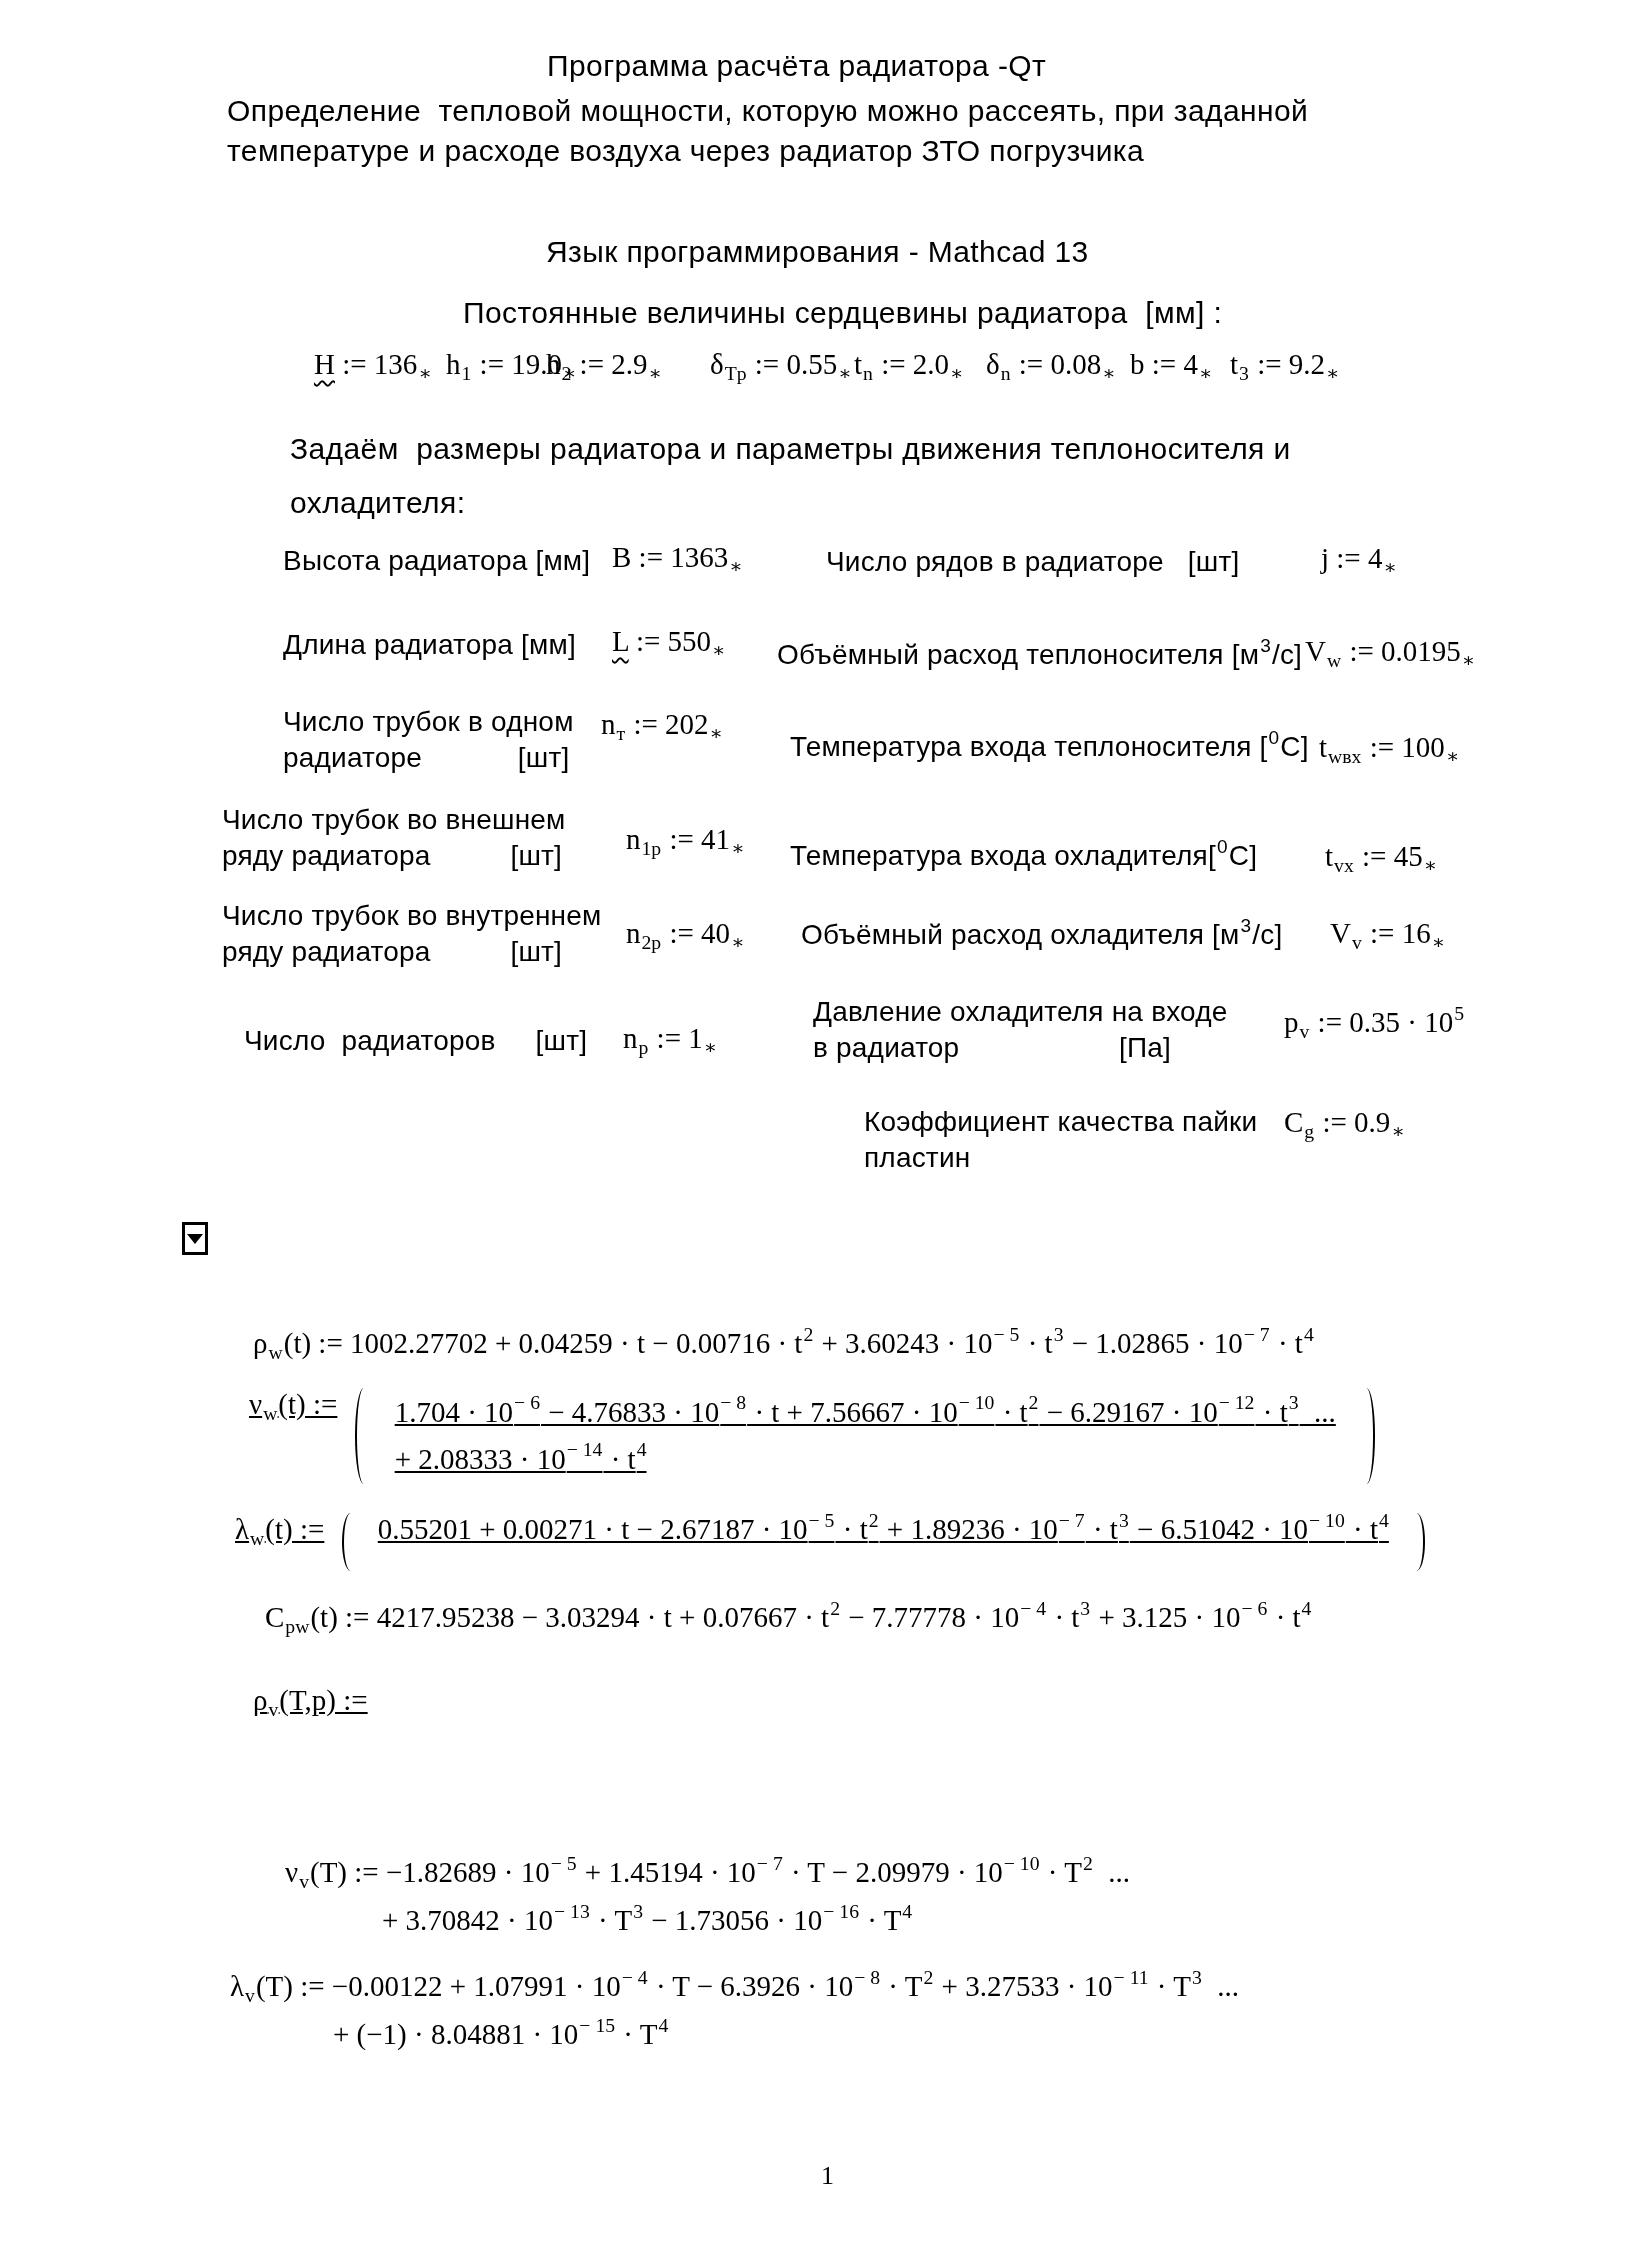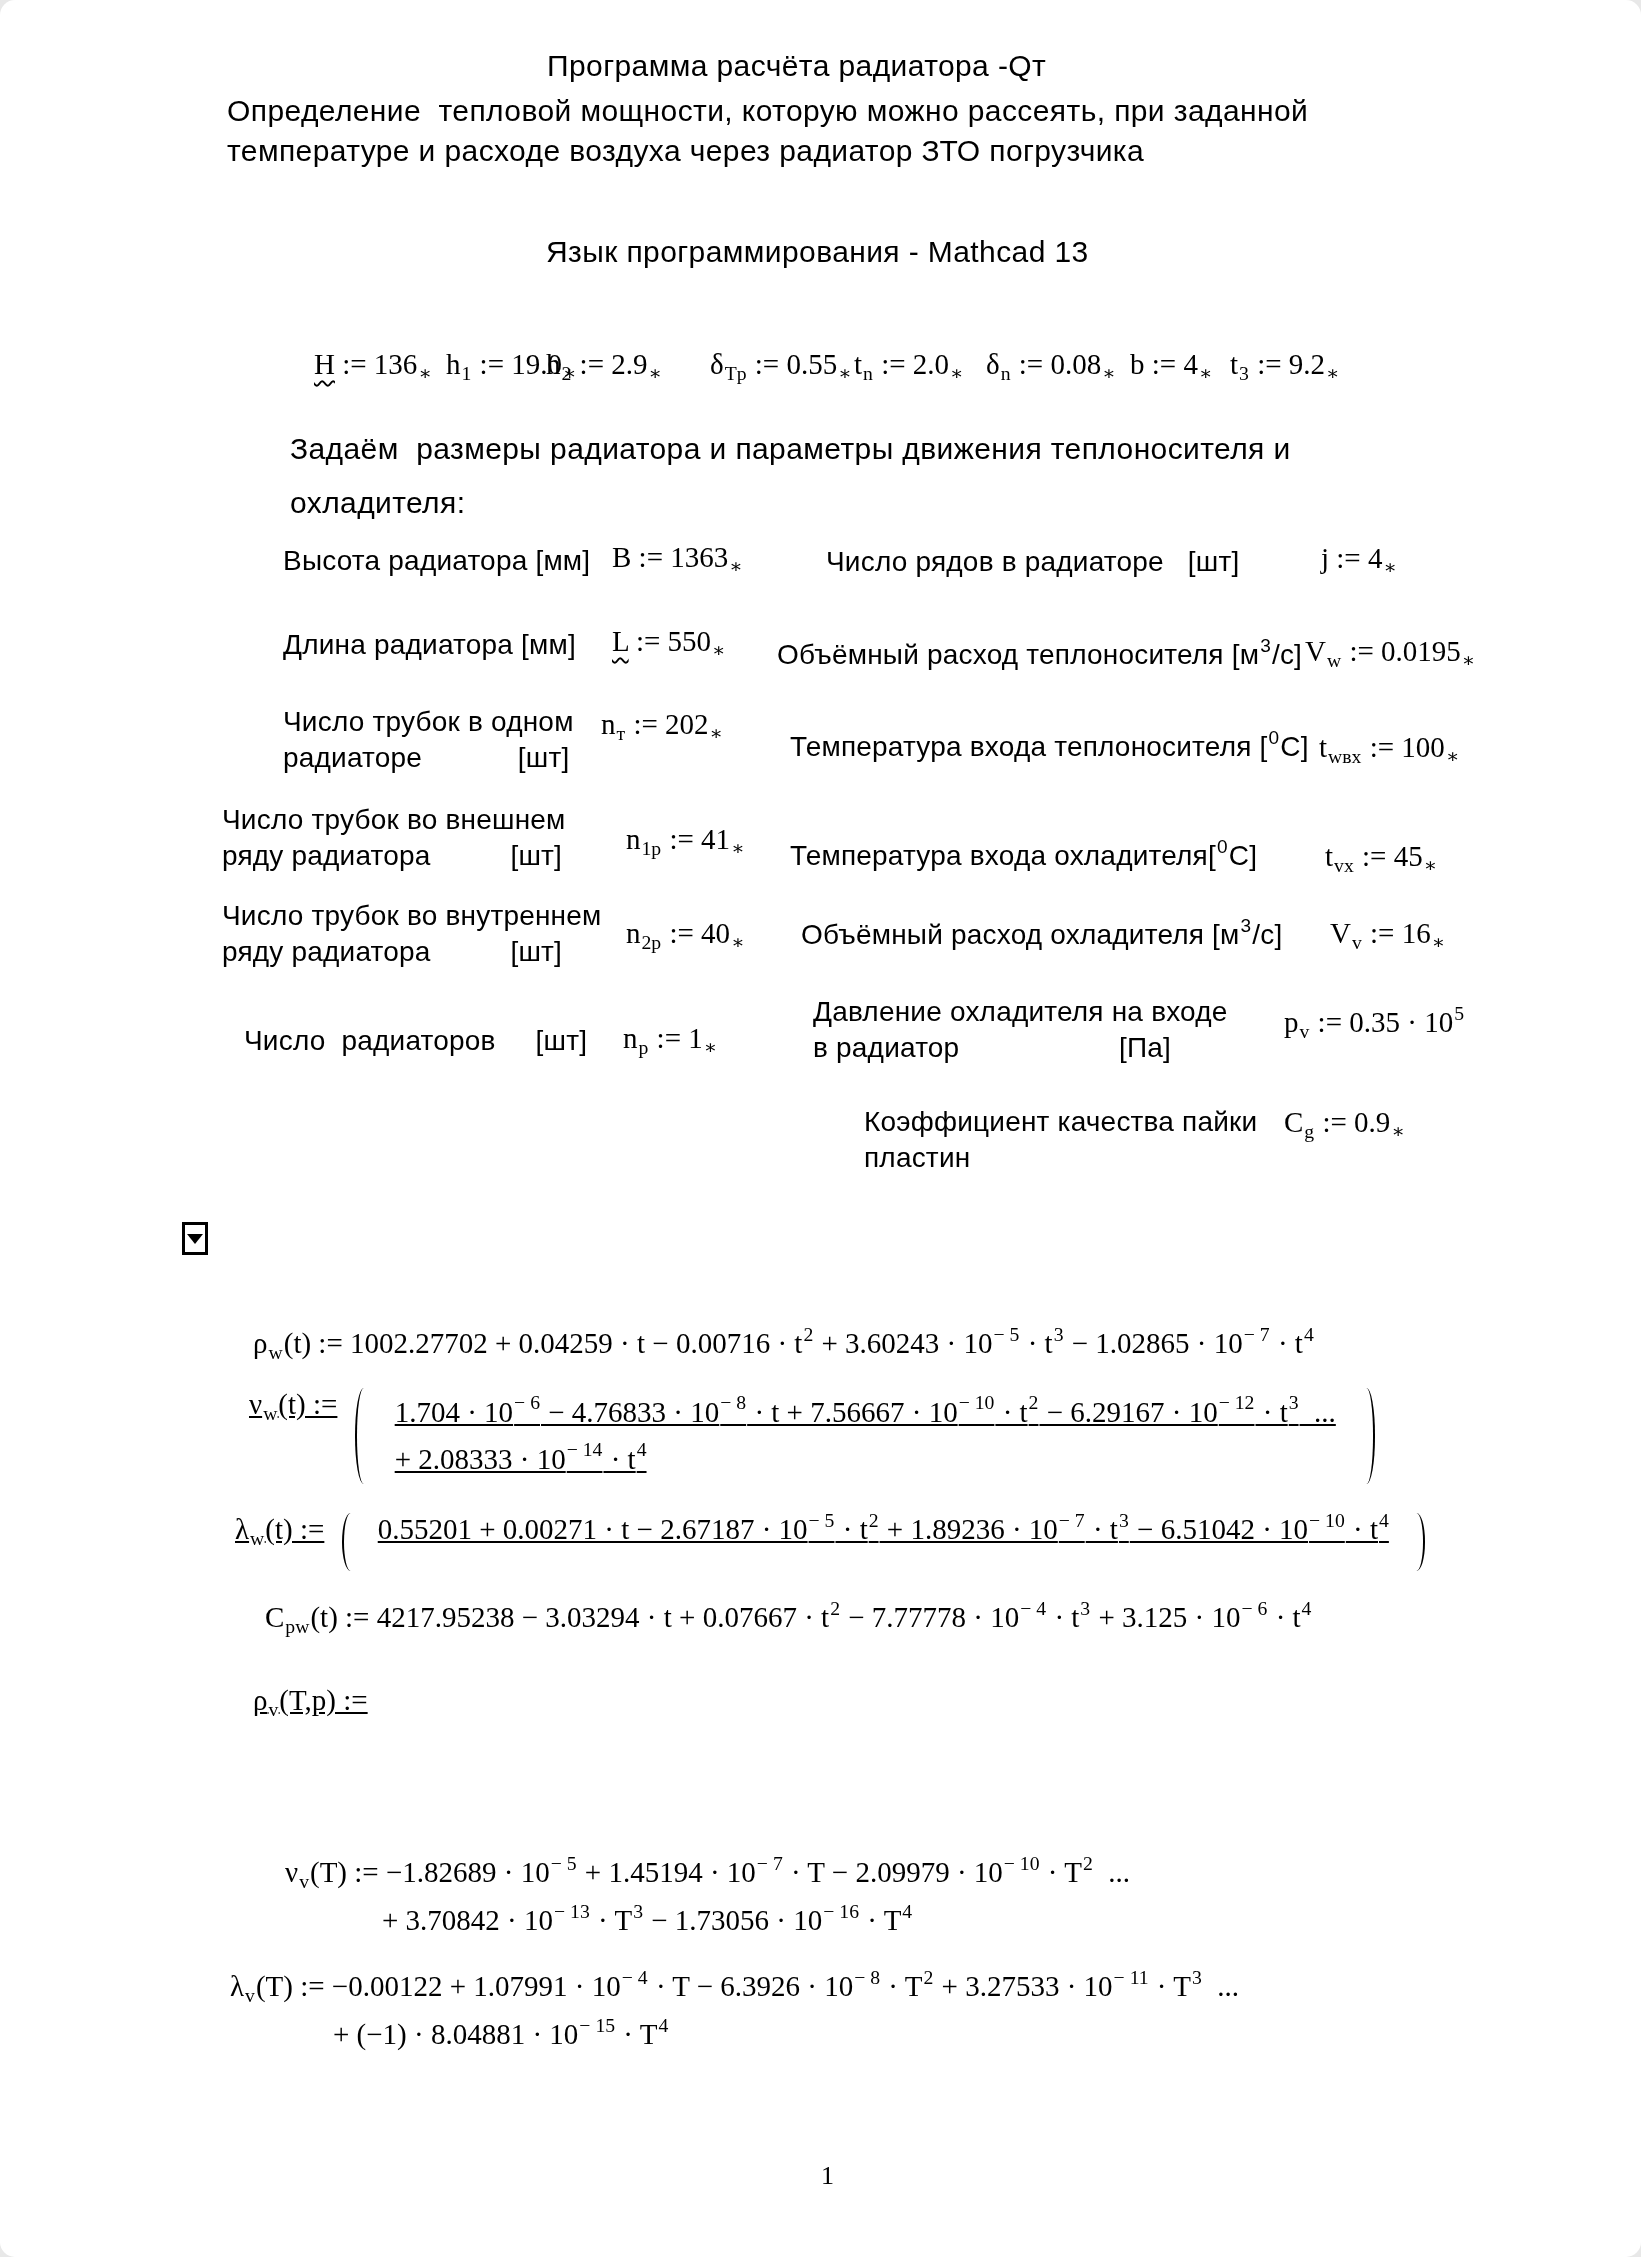--- a/index.html
+++ b/index.html
@@ -1,20 +1,19 @@
 <!DOCTYPE html>
 <html><head>
 <meta charset="utf-8">
 <style>
   html,body{margin:0;padding:0;background:#e8e8e8;}
   .page{
     position:relative;width:1641px;height:2257px;background:#ffffff;
     font-family:"Liberation Sans",sans-serif;color:#000;overflow:hidden;
     margin:0 auto;
-    border-radius:15px;
   }
   .abs{position:absolute;}
   .sans{font-size:30px;letter-spacing:0.4px;white-space:pre-line;line-height:1.32;}
   .lbl{font-size:28px;letter-spacing:0.2px;white-space:pre-line;line-height:1.3;}
   .math{font-family:"Liberation Serif","DejaVu Serif",serif;font-size:29px;white-space:nowrap;line-height:1.15;}
   .math sup, .lbl sup, .sans sup{
     font-size:68%;vertical-align:baseline;position:relative;top:-0.62em;line-height:0;margin:0 1px;
   }
   .math sub, .lbl sub, .sans sub{
     font-size:68%;vertical-align:baseline;position:relative;top:0.28em;line-height:0;margin:0 1px;
@@ -41,20 +40,21 @@
 </style>
 </head>
 <body>
 
 <div class="page">
 
   <div class="abs sans" style="left:547px;top:46px">Программа расчёта радиатора -Qт</div>
   <div class="abs sans" style="left:227px;top:91px">Определение&nbsp; тепловой мощности, которую можно рассеять, при заданной
 температуре и расходе воздуха через радиатор ЗТО погрузчика</div>
   <div class="abs sans" style="left:546px;top:232px">Язык программирования - Mathcad 13</div>
+  <div class="abs sans" style="left:463px;top:293px">Постоянные величины сердцевины радиатора&nbsp; [мм] :</div>
 
   <div class="abs math" style="left:314px;top:348px"><span class="wavy">H</span> := 136<sub>∗</sub></div>
   <div class="abs math" style="left:446px;top:348px">h<sub>1</sub> := 19.0<sub>∗</sub></div>
   <div class="abs math" style="left:546px;top:348px">h<sub>2</sub> := 2.9<sub>∗</sub></div>
   <div class="abs math" style="left:710px;top:348px">δ<sub>Tp</sub> := 0.55<sub>∗</sub></div>
   <div class="abs math" style="left:854px;top:348px">t<sub>n</sub> := 2.0<sub>∗</sub></div>
   <div class="abs math" style="left:986px;top:348px">δ<sub>n</sub> := 0.08<sub>∗</sub></div>
   <div class="abs math" style="left:1130px;top:348px">b := 4<sub>∗</sub></div>
   <div class="abs math" style="left:1230px;top:348px">t<sub>3</sub> := 9.2<sub>∗</sub></div>
 

